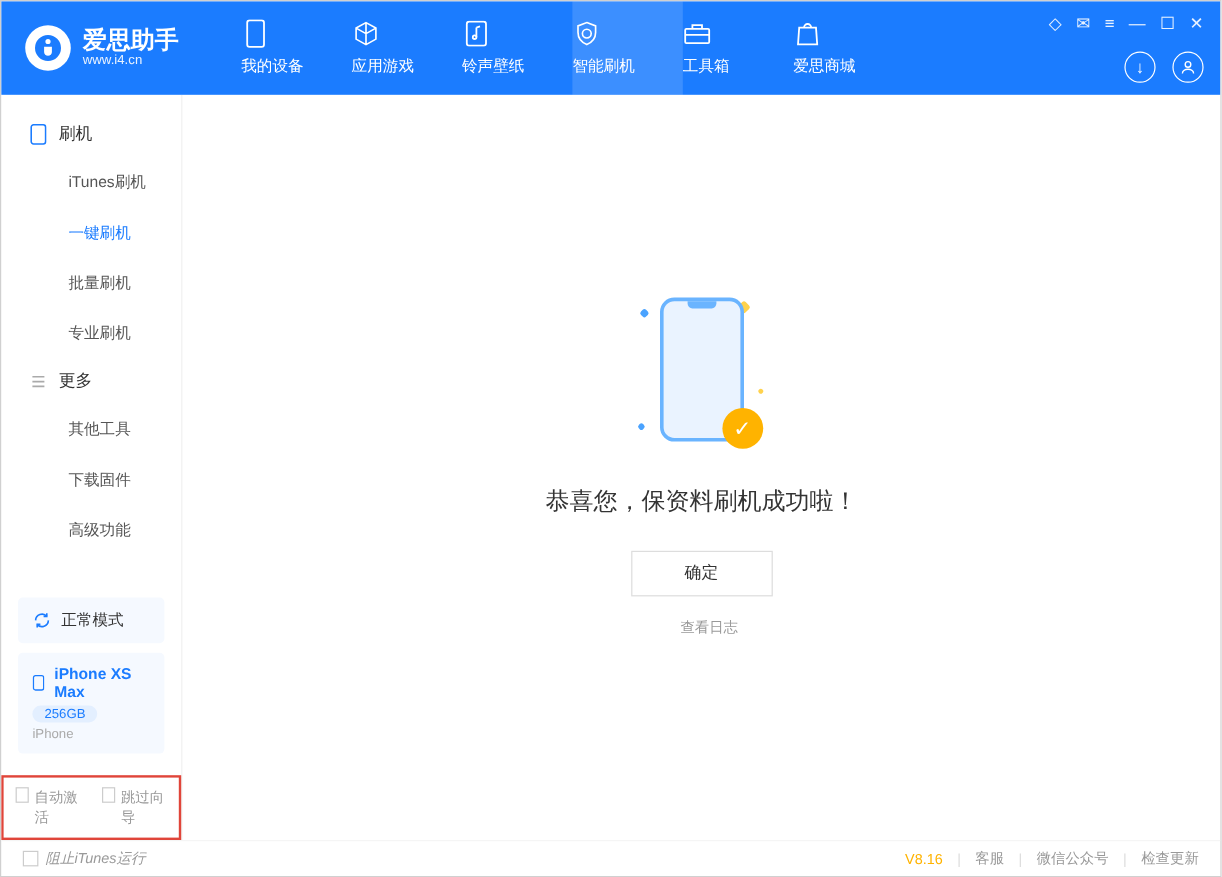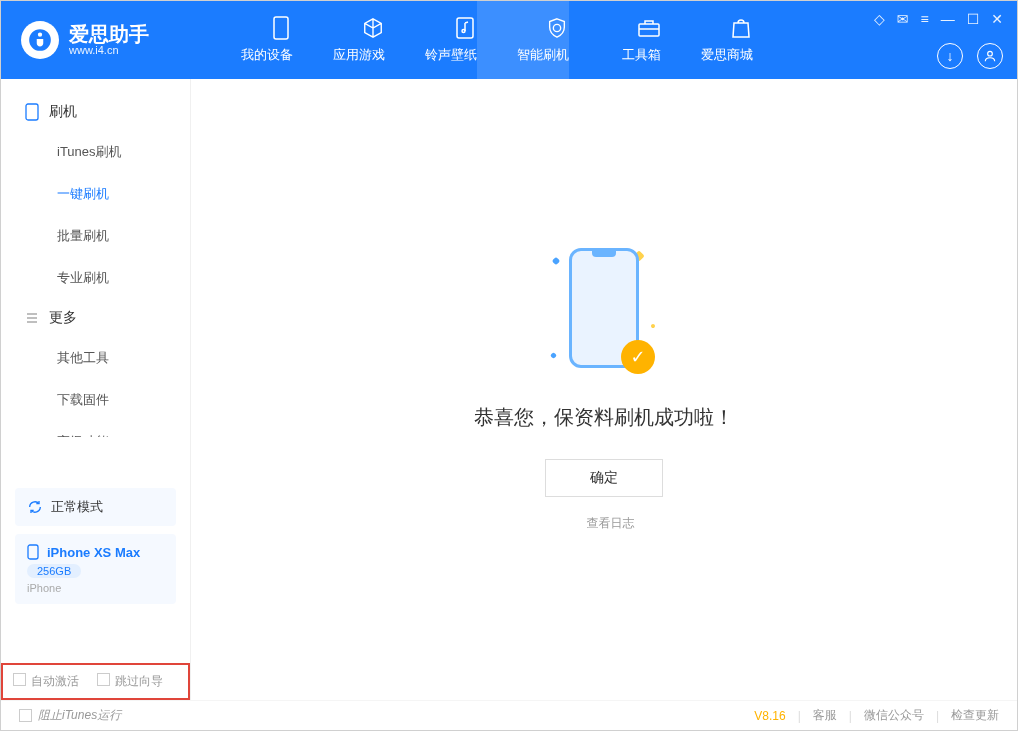--- a/index.html
+++ b/index.html
@@ -8,33 +8,33 @@
 
 .header { height: 78px; background: linear-gradient(to right, #1b7cff, #1b7cff); display: flex; align-items: center; color: #fff; position: relative; }
 .logo-area { display: flex; align-items: center; padding: 0 20px; width: 200px; }
 .logo-icon { width: 38px; height: 38px; background: #fff; border-radius: 50%; display: flex; align-items: center; justify-content: center; margin-right: 10px; }
 .logo-icon svg { width: 26px; height: 26px; }
 .logo-text { display: flex; flex-direction: column; }
 .logo-title { font-size: 20px; font-weight: bold; line-height: 1; }
 .logo-subtitle { font-size: 11px; opacity: 0.9; }
 
 .nav-tabs { display: flex; height: 100%; }
-.nav-tab { width: 92px; display: flex; flex-direction: column; align-items: flex-end; justify-content: center; cursor: pointer; font-size: 13px; gap: 6px; }
+.nav-tab { width: 92px; display: flex; flex-direction: column; align-items: flex-start; justify-content: center; cursor: pointer; font-size: 13px; gap: 6px; }
 .nav-tab.active { background: rgba(255,255,255,0.15); }
 .nav-tab-icon { width: 24px; height: 24px; display: flex; align-items: center; justify-content: center; }
 
 .header-right { position: absolute; right: 14px; top: 0; height: 100%; display: flex; flex-direction: column; justify-content: space-between; padding: 10px 0; }
 .window-controls { display: flex; gap: 12px; justify-content: flex-end; }
 .window-controls span { cursor: pointer; font-size: 14px; opacity: 0.9; }
 .header-icons { display: flex; gap: 14px; justify-content: flex-end; }
 .header-icons span { cursor: pointer; width: 26px; height: 26px; border: 1.5px solid #fff; border-radius: 50%; display: flex; align-items: center; justify-content: center; font-size: 14px; }
 
 
 .body { display: flex; height: calc(100% - 78px - 30px); }
-.sidebar { width: 190px; border-right: 1px solid #f0f0f0; display: flex; flex-direction: column; gap: 41px; }
+.sidebar { width: 151px; border-right: 1px solid #f0f0f0; display: flex; flex-direction: column; }
 .sidebar-main { flex: 1; overflow-y: auto; padding-top: 14px; }
 .sidebar-section-header { display: flex; align-items: center; padding: 10px 24px; font-size: 14px; color: #333; gap: 10px; }
 .sidebar-item { padding: 12px 24px 12px 56px; font-size: 13px; color: #555; cursor: pointer; }
 .sidebar-item.active { color: #1b7cff; }
 
 .device-panel { padding: 10px 14px; }
 .device-block { background: #f5f9ff; border-radius: 4px; padding: 10px 12px; margin-bottom: 8px; display: flex; align-items: center; gap: 8px; font-size: 13px; color: #333; }
 .device-block.info { flex-direction: column; align-items: flex-start; gap: 4px; }
 .device-name-row { display: flex; align-items: center; gap: 8px; font-weight: bold; color: #1b7cff; }
 .capacity-badge { background: #e3efff; color: #1b7cff; border-radius: 10px; padding: 1px 10px; font-size: 11px; }

